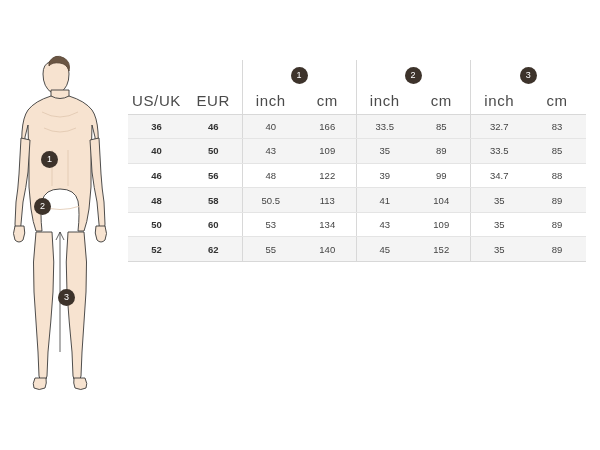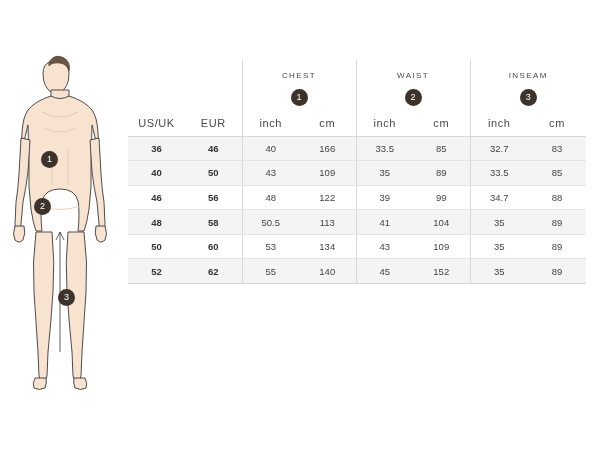--- a/index.html
+++ b/index.html
@@ -77,21 +77,21 @@
     line-height: 17px;
     border-radius: 50%;
     background: #3d332b;
     color: #fff;
     font-size: 9px;
     text-align: center;
   }
 
   .unit-row td {
     height: 26px;
-    font-size: 11px;
+    font-size: 15px;
     letter-spacing: 0.6px;
     color: #4a4a4a;
     vertical-align: middle;
     border-bottom: 1px solid #d8d8d8;
   }
 
   tbody tr td {
     height: 24.6px;
     font-size: 9.5px;
     color: #444;
@@ -161,26 +161,20 @@
         <col style="width:57px">
           <col style="width:57px">
         <col style="width:57px">
           <col style="width:57px">
         <col style="width:57px">
           <col style="width:57px">
         <col style="width:58px">
           <col style="width:58px">
       </colgroup>
       <thead>
-        <tr class="group-row">
-          <td colspan="2"></td>
-          <td colspan="2" class="colgroup-sep">CHEST</td>
-          <td colspan="2" class="colgroup-sep">WAIST</td>
-          <td colspan="2" class="colgroup-sep">INSEAM</td>
-        </tr>
         <tr class="badge-row">
           <td colspan="2"></td>
           <td colspan="2" class="colgroup-sep"><span class="badge">1</span></td>
           <td colspan="2" class="colgroup-sep"><span class="badge">2</span></td>
           <td colspan="2" class="colgroup-sep"><span class="badge">3</span></td>
         </tr>
         <tr class="unit-row">
           <td>US/UK</td>
           <td>EUR</td>
           <td class="colgroup-sep">inch</td>

